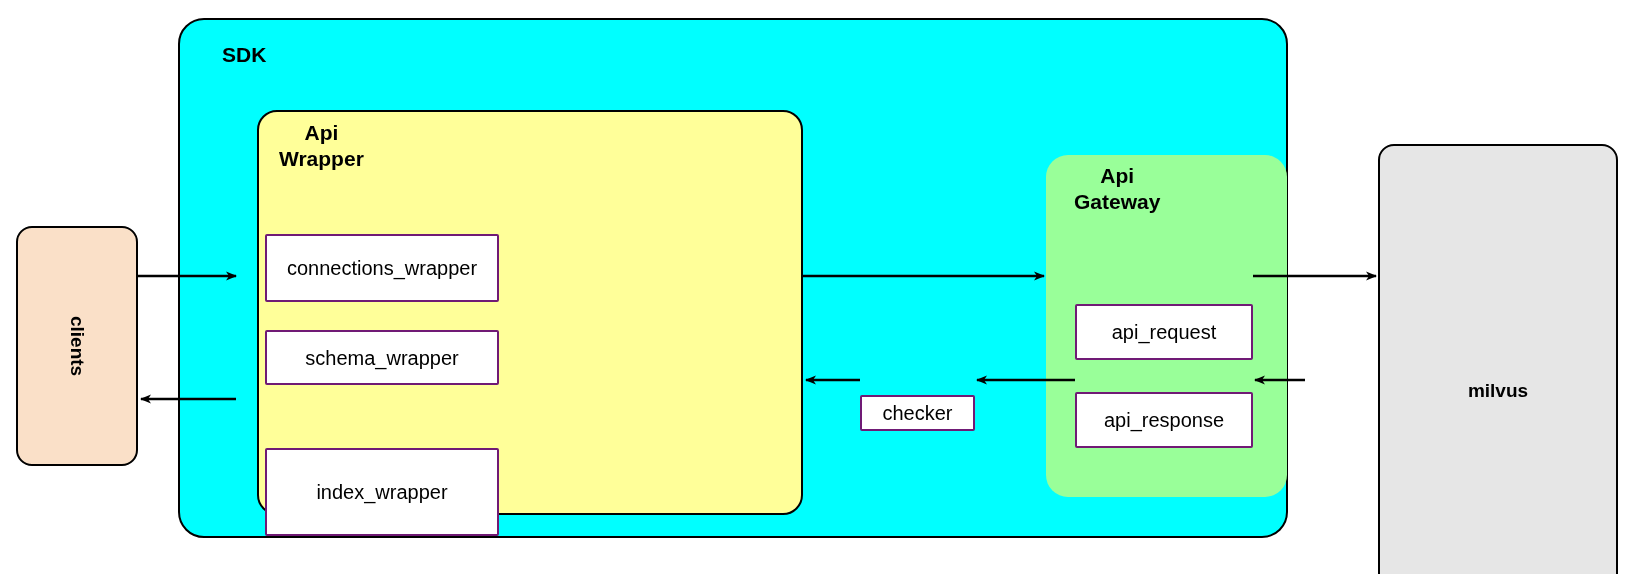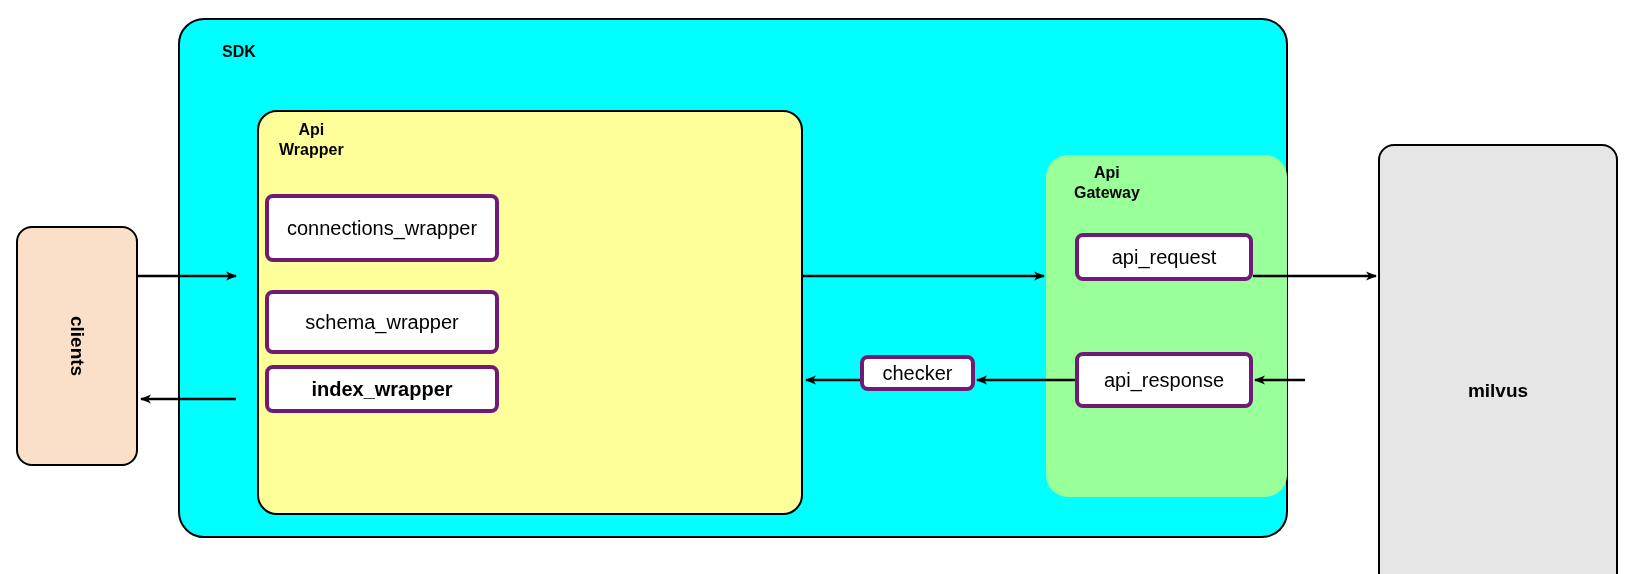--- a/index.html
+++ b/index.html
@@ -50,37 +50,38 @@
     background: #99ff99;
     border: none;
     border-radius: 22px;
     align-items: flex-start;
     justify-content: flex-start;
   }
 
   .container-label {
     position: absolute;
     font-weight: bold;
-    font-size: 16px;
+    font-size: 21px;
     line-height: 1.22;
     color: #000000;
     white-space: pre-line;
     text-align: center;
   }
   .label-sdk   { left: 42px;  top: 22px; }
   .label-wrap  { left: 20px;  top: 8px;  }
   .label-gw    { left: 28px;  top: 8px;  }
 
   
   .leaf {
     background: #ffffff;
-    border: 4px solid #701a75;
-    border-radius: 8px;
+    border: 2px solid #701a75;
+    border-radius: 2px;
     font-size: 20px;
     line-height: 1;
+    margin-top: 40px;
   }
   .entity {
     border: 2px solid #000000;
     border-radius: 16px;
     font-weight: bold;
     font-size: 19px;
   }
   .box-clients {
     left: 16px; top: 226px; width: 122px; height: 240px;
     background: #fae0c8;
@@ -93,24 +94,24 @@
     left: 1378px; top: 144px; width: 240px; height: 494px;
     background: #e6e6e6;
   }
   .box-checker {
     left: 860px; top: 355px; width: 115px; height: 36px;
   }
 
   .w-col-l { left: 265px; width: 234px; }
   .w-col-r { left: 553px; width: 234px; }
   .w-row-1 { top: 194px; height: 68px; }
-  .w-row-2 { top: 290px; height: 64px; }
-  .w-row-3 { top: 365px; height: 48px; font-weight: bold; }
+  .w-row-2 { top: 290px; height: 55px; }
+  .w-row-3 { top: 408px; height: 88px; }
 
-  .gw-req  { left: 1075px; top: 233px;  width: 178px; height: 48px; }
+  .gw-req  { left: 1075px; top: 264px;  width: 178px; height: 56px; }
   .gw-resp { left: 1075px; top: 352px;  width: 178px; height: 56px; }
 
   
   #arrows {
     position: absolute;
     left: 0; top: 0;
     width: 1634px; height: 574px;
     pointer-events: none;
   }
 </style>

